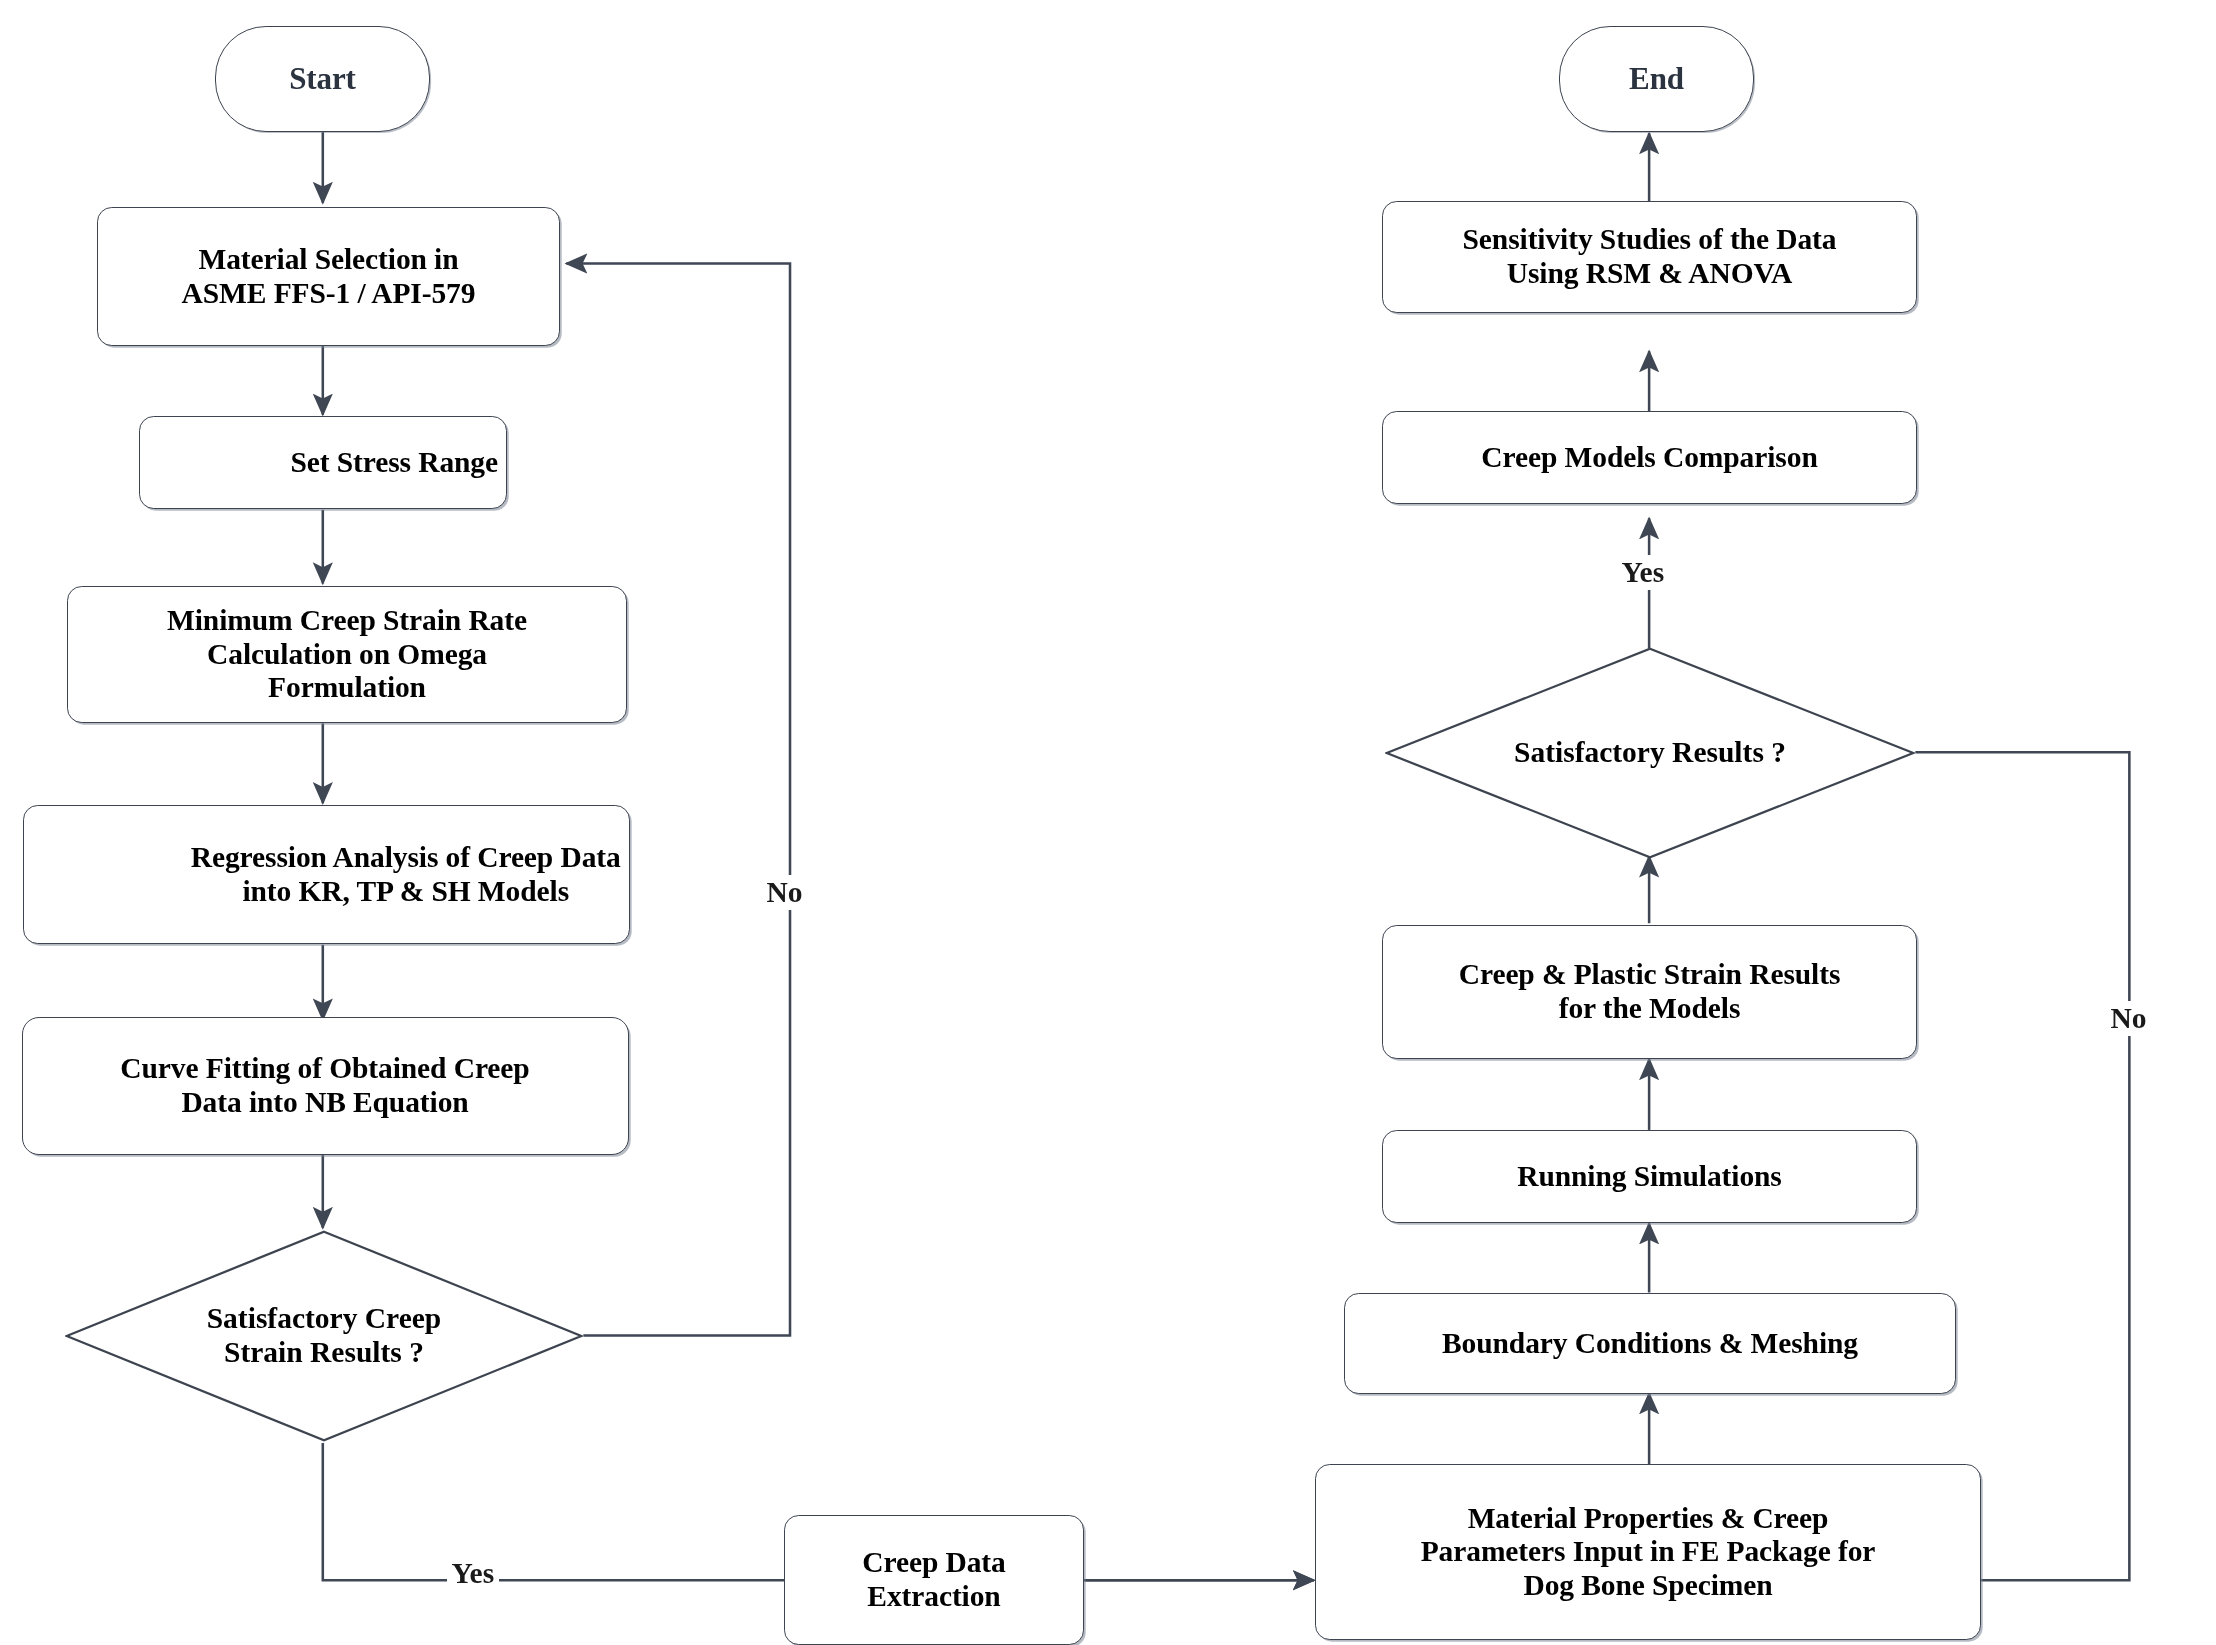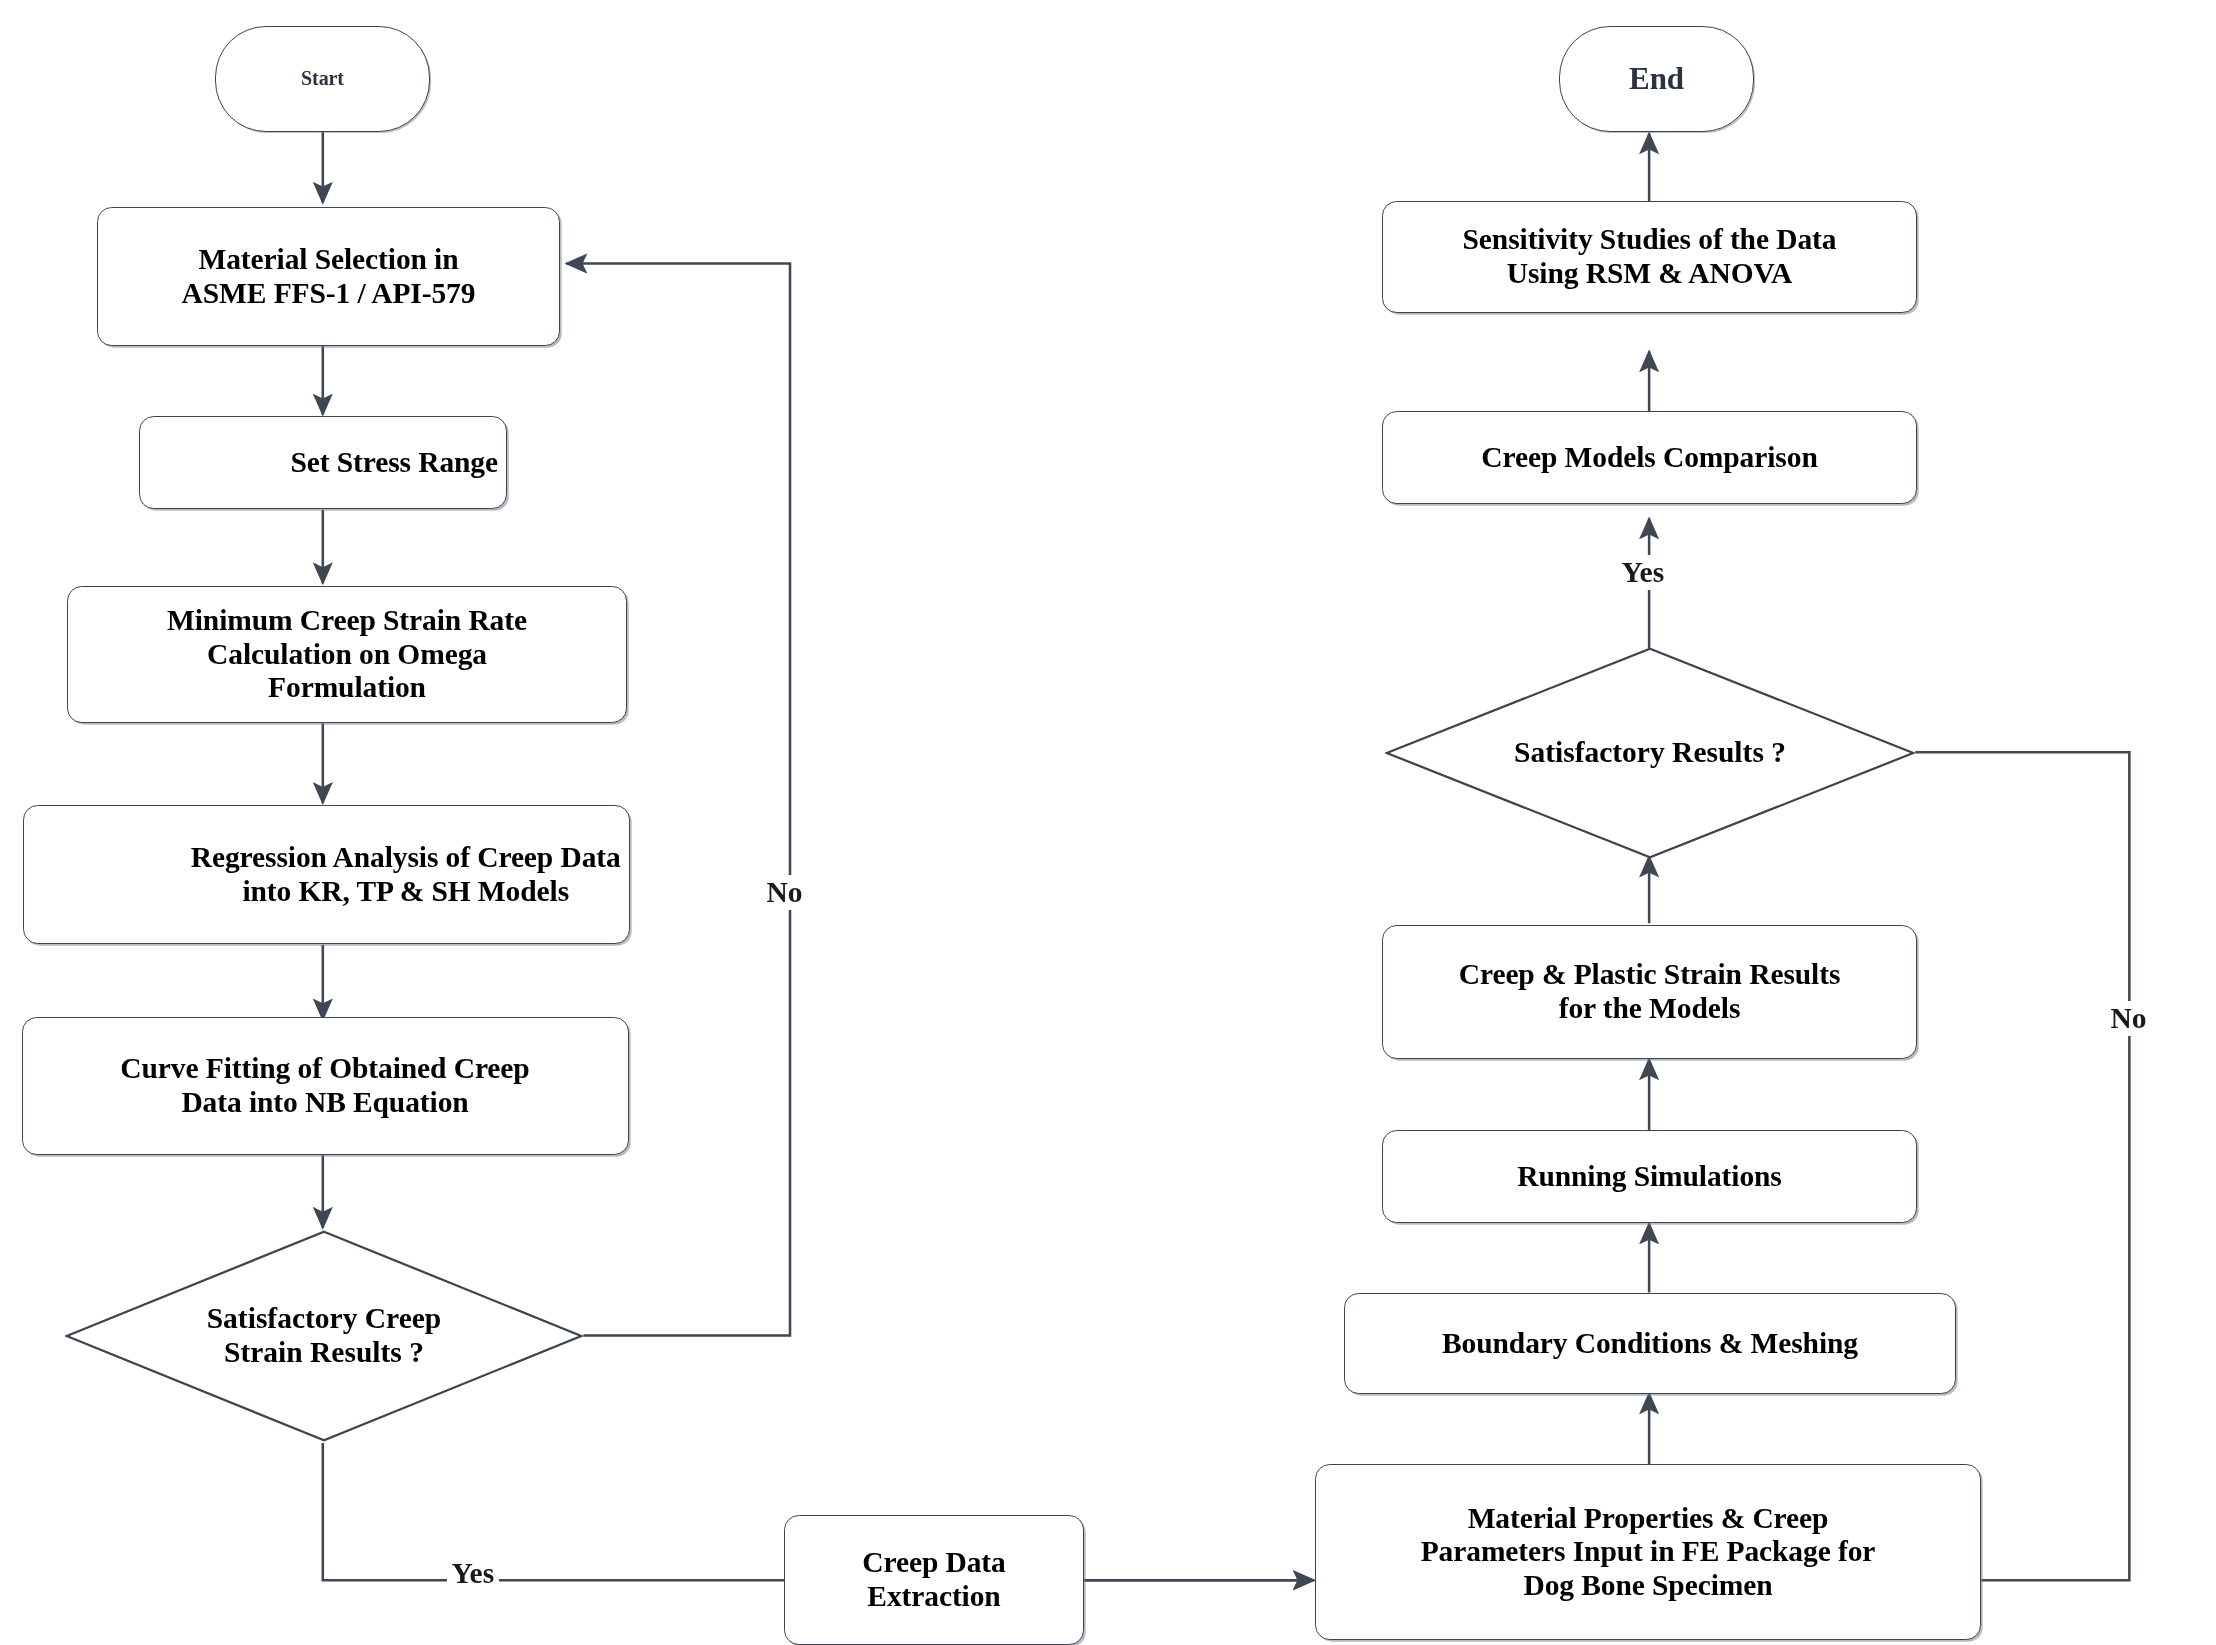--- a/index.html
+++ b/index.html
@@ -114,21 +114,21 @@
       <path d="M 2912 1630 L 2912 1512" marker-end="url(#arw)"></path>
       <path d="M 2912 1145 L 2912 915" marker-end="url(#arw)"></path>
       <path d="M 2912 752 L 2912 620" marker-end="url(#arw)"></path>
       <path d="M 2912 552 L 2912 235" marker-end="url(#arw)"></path>
 
       <path d="M 3382 1328 L 3760 1328 L 3760 2790 L 3420 2790" marker-end="url(#arw)"></path>
     </g>
   </svg>
 
   <div class="node term" style="left:215px; top:25.5px; width:215px; height:106px;">
-    <span class="lbl" style="font-size:20px;text-align:center;">Start</span>
+    <span class="lbl" style="font-size:31px;text-align:center;">Start</span>
   </div>
 
   <div class="node proc" style="left:97px; top:207px; width:463px; height:139px;">
     <span class="lbl" style="font-size:29.5px;">Material Selection in
 ASME FFS-1 / API-579</span>
   </div>
 
   <div class="node proc" style="left:139px; top:416px; width:368px; height:93px;justify-content:flex-end;">
     <span class="lbl" style="font-size:29.5px;">Set Stress Range</span>
   </div>
@@ -137,21 +137,21 @@
     <span class="lbl" style="font-size:29.5px;">Minimum Creep Strain Rate
 Calculation on Omega
 Formulation</span>
   </div>
 
   <div class="node proc" style="left:22.7px; top:805px; width:607px; height:139px;justify-content:flex-end;">
     <span class="lbl" style="font-size:29.5px;">Regression Analysis of Creep Data
 into KR, TP &amp; SH Models</span>
   </div>
 
-  <div class="node proc" style="left:21.5px; top:1017px; width:607px; height:138px;">
+  <div class="node proc" style="left:21.5px; top:1017px; width:607px; height:138px;border-radius:17px;">
     <span class="lbl" style="font-size:29.5px;">Curve Fitting of Obtained Creep
 Data into NB Equation</span>
   </div>
 
   <div class="diamond" style="left:65px; top:1230px; width:518px; height:212px;">
     <svg class="dshape" viewBox="0 0 915 375" preserveAspectRatio="none">
       <polygon points="457.5,3 912,187.5 457.5,372 3,187.5" fill="#ffffff" stroke="#3d4450" stroke-width="4"></polygon>
     </svg>
     <span class="lbl" style="font-size:29.5px;">Satisfactory Creep
 Strain Results ?</span>

